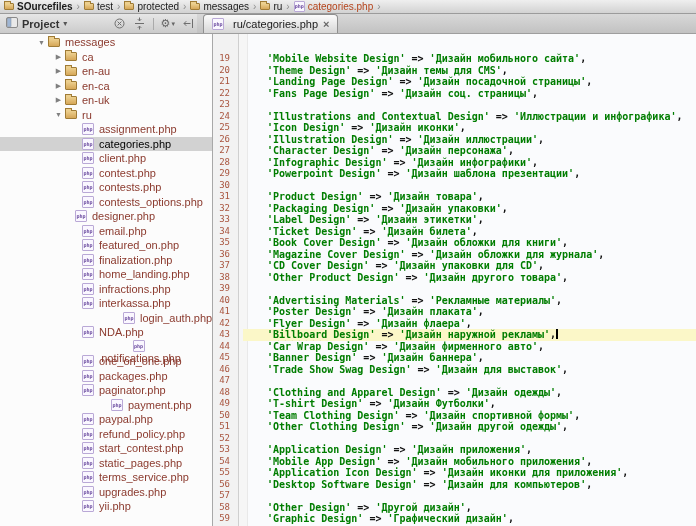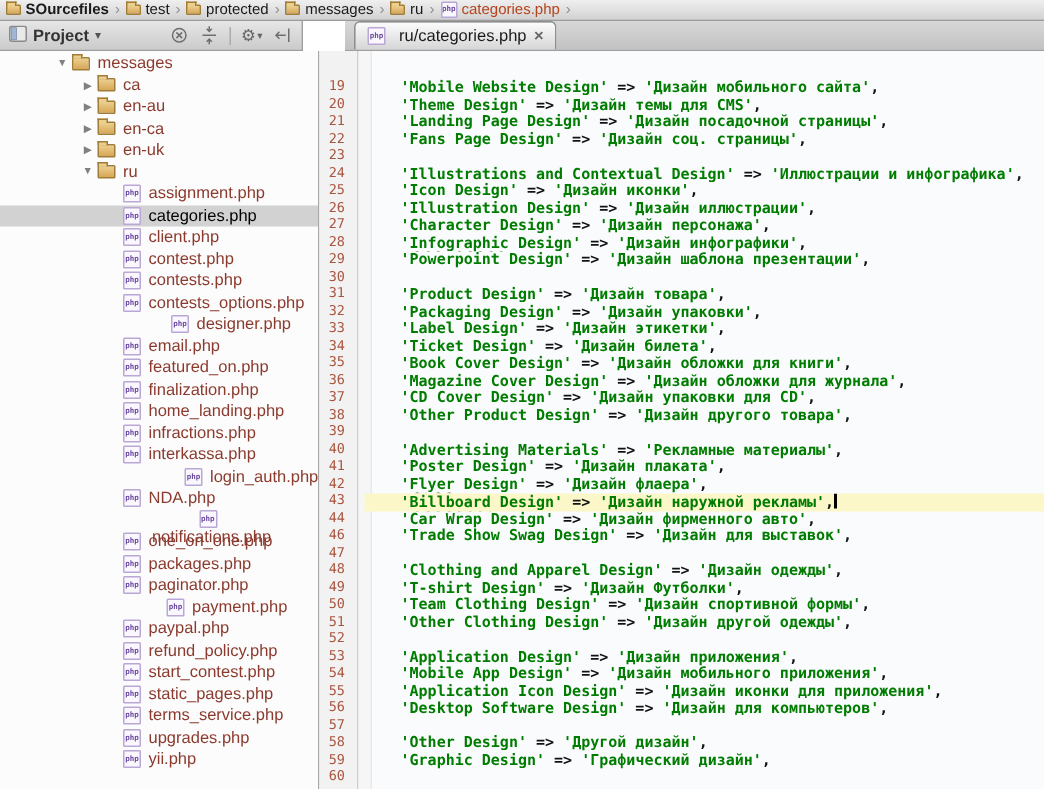--- a/index.html
+++ b/index.html
@@ -32,21 +32,21 @@
     background:linear-gradient(#e6e6e6,#cbcbcb); border-bottom:1px solid #9e9e9e; border-right:1px solid #9e9e9e;
     display:flex; align-items:center; padding:0 6px; gap:4px; font-size:11px; color:#222; }
   .panel-title { font-weight:bold; color:#333; }
   .hdr-dd { color:#555; font-size:8px; }
   .hdr-icons { margin-left:auto; display:flex; align-items:center; gap:7px; color:#666; }
   .hdr-icons svg { display:block; }
   .hdr-divider { width:1px; height:12px; background:#aaa; }
   .gear-wrap { display:flex; align-items:center; gap:1px; font-size:11px; color:#666; }
   .gear-wrap .dd { font-size:7px; color:#666; }
 
-  .tab-bar { position:absolute; left:230px; top:14px; right:0; height:20px;
+  .tab-bar { position:absolute; left:197px; top:14px; right:0; height:20px;
     background:linear-gradient(#d8d8d8,#c2c2c2); border-bottom:1px solid #9e9e9e;
     display:flex; align-items:flex-end; }
   .tab { display:inline-flex; align-items:center; gap:5px; height:19px; margin-left:6px; padding:0 8px;
     background:linear-gradient(#fcfcfc,#d6d6d6); border:1px solid #8f8f8f; border-bottom:none;
     border-radius:4px 4px 0 0; font-size:11px; color:#1a1a1a; }
   .tab-close { color:#666; font-weight:bold; font-size:11px; line-height:11px; }
 
   
   .project-tree { position:absolute; left:0; top:34px; width:213px; bottom:0;
     background:#fcfcfc; border-right:1px solid #a8a8a8; overflow:hidden; padding-top:1px; }
@@ -209,21 +209,21 @@
       <div class="tree-row" style="padding-left: 69px;">
         <span class="tree-arrow"></span>
         <span class="php-icon">php</span>
         <span class="tree-label">contests.php</span>
       </div>
       <div class="tree-row" style="padding-left: 69px;">
         <span class="tree-arrow"></span>
         <span class="php-icon">php</span>
         <span class="tree-label">contests_options.php</span>
       </div>
-      <div class="tree-row" style="padding-left: 101px;">
+      <div class="tree-row" style="padding-left: 62px;">
         <span class="tree-arrow"></span>
         <span class="php-icon">php</span>
         <span class="tree-label">designer.php</span>
       </div>
       <div class="tree-row" style="padding-left: 69px;">
         <span class="tree-arrow"></span>
         <span class="php-icon">php</span>
         <span class="tree-label">email.php</span>
       </div>
       <div class="tree-row" style="padding-left: 69px;">
@@ -449,20 +449,25 @@
           <span class="lnum">43</span>
           <span class="fold"></span>
           <span class="code"><span class="str">'</span><span class="str typo">Billboard</span><span class="str"> Design</span><span class="str">'</span><span class="op"> =&gt; </span><span class="str">'</span><span class="str">Дизайн наружной рекламы</span><span class="str">'</span><span class="op">,</span><span class="cursor"></span></span>
         </div>
         <div class="code-row">
           <span class="lnum">44</span>
           <span class="fold"></span>
           <span class="code"><span class="str">'</span><span class="str">Car Wrap Design</span><span class="str">'</span><span class="op"> =&gt; </span><span class="str">'</span><span class="str">Дизайн фирменного авто</span><span class="str">'</span><span class="op">,</span></span>
         </div>
         <div class="code-row">
+          <span class="lnum">45</span>
+          <span class="fold"></span>
+          <span class="code"><span class="str">'</span><span class="str">Banner Design</span><span class="str">'</span><span class="op"> =&gt; </span><span class="str">'</span><span class="str">Дизайн баннера</span><span class="str">'</span><span class="op">,</span></span>
+        </div>
+        <div class="code-row">
           <span class="lnum">46</span>
           <span class="fold"></span>
           <span class="code"><span class="str">'</span><span class="str">Trade Show Swag Design</span><span class="str">'</span><span class="op"> =&gt; </span><span class="str">'</span><span class="str">Дизайн для выставок</span><span class="str">'</span><span class="op">,</span></span>
         </div>
         <div class="code-row">
           <span class="lnum">47</span>
           <span class="fold"></span>
           <span class="code"></span>
         </div>
         <div class="code-row">

